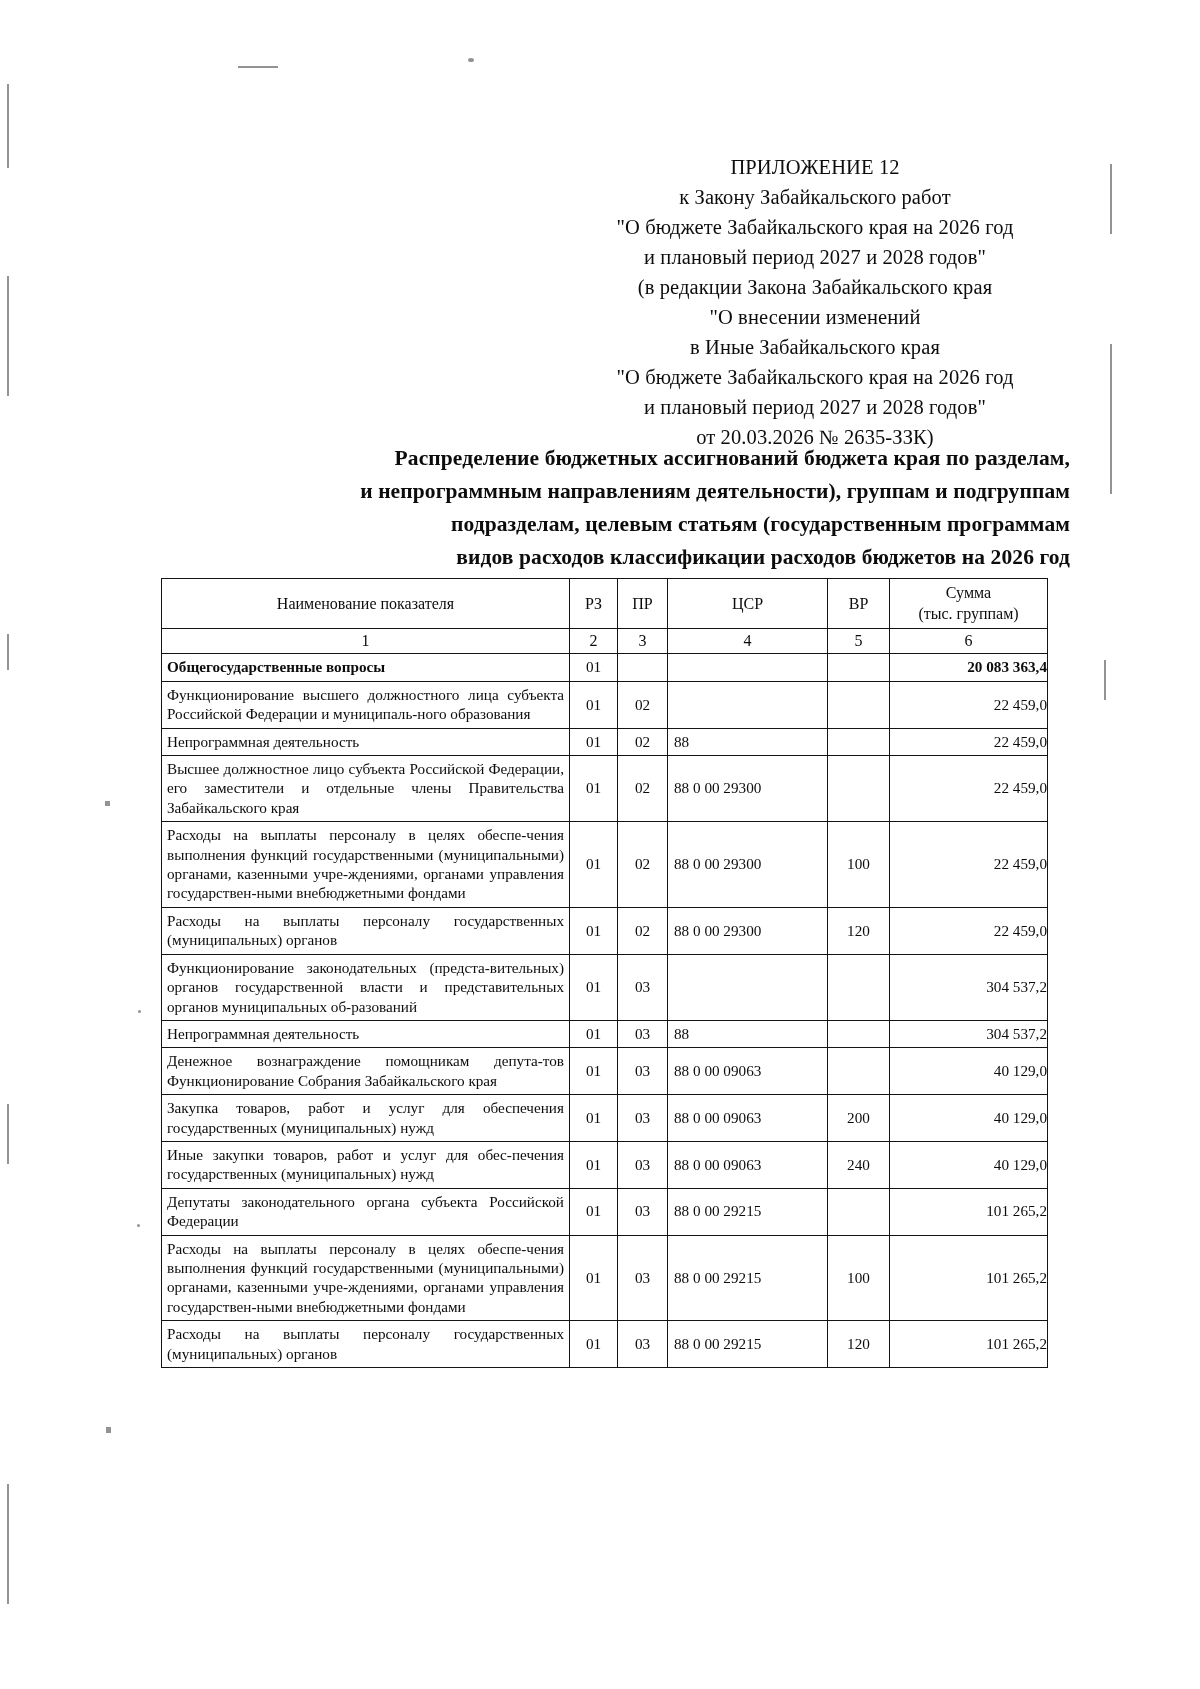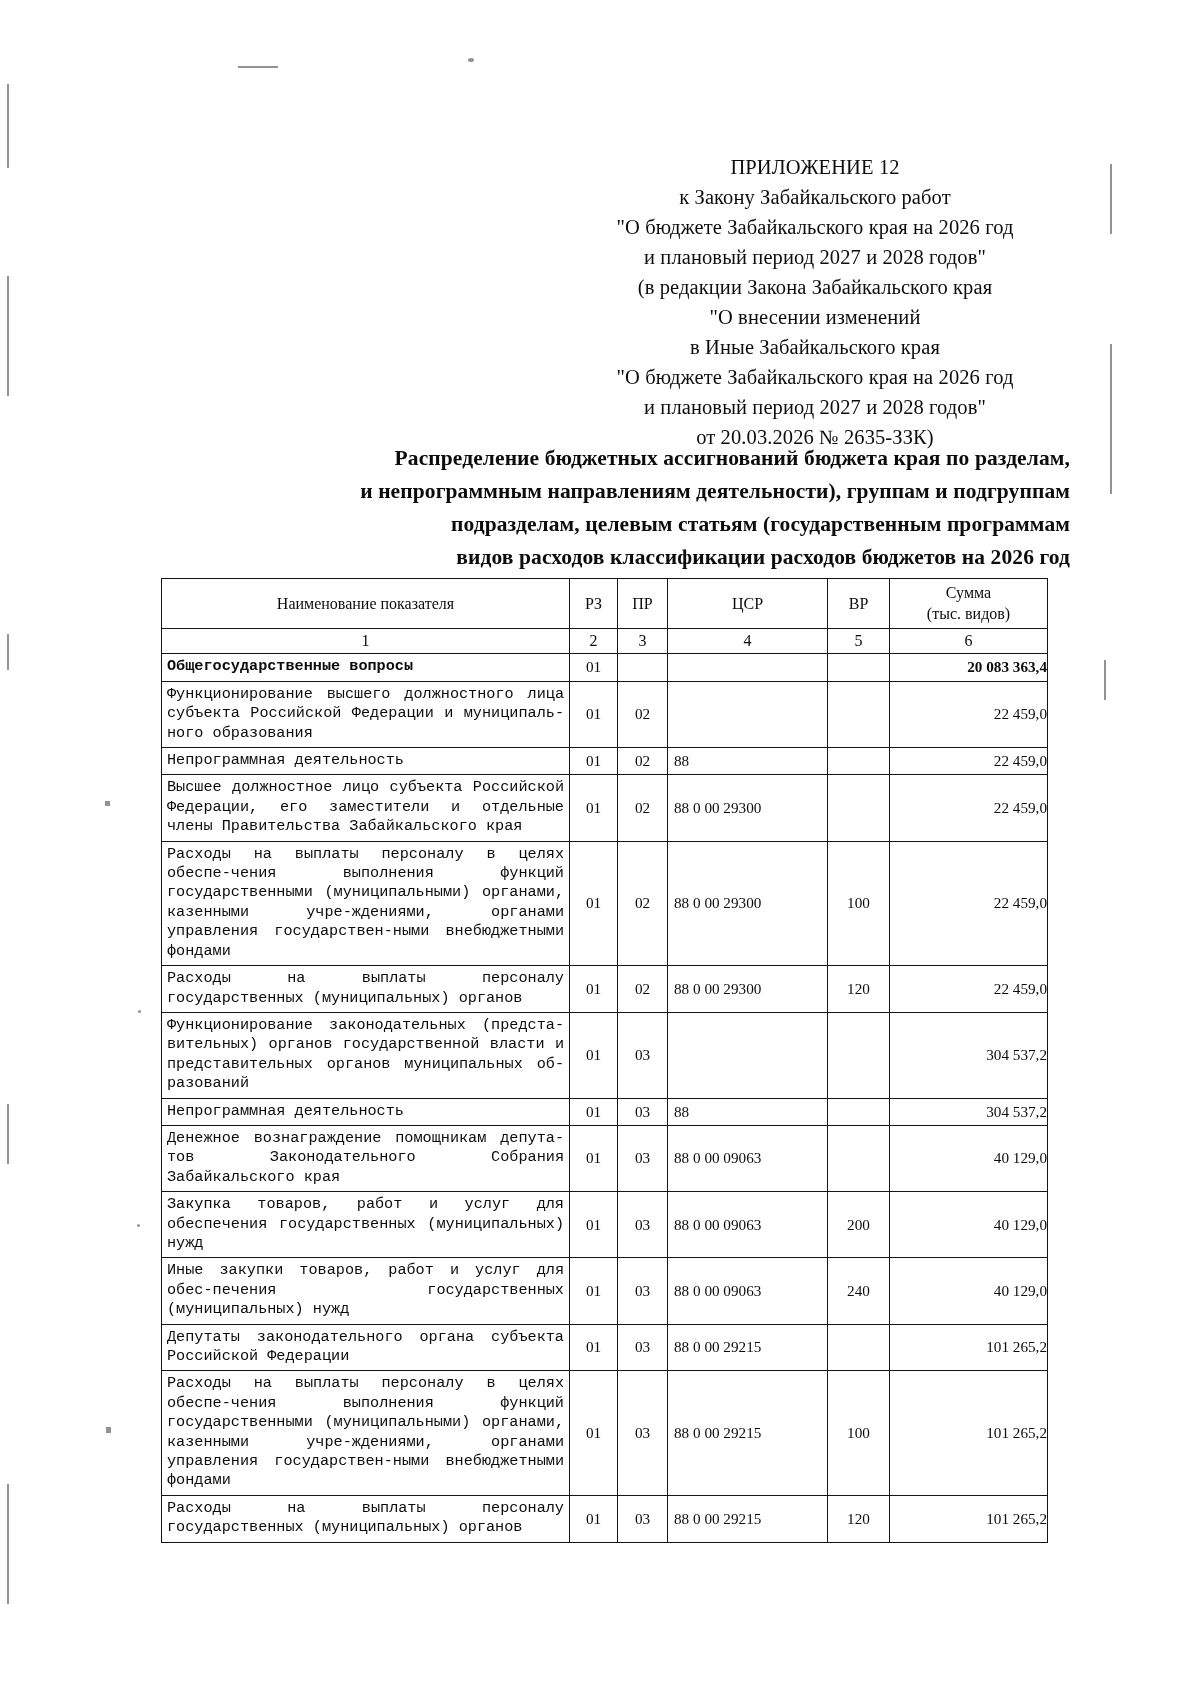--- a/index.html
+++ b/index.html
@@ -98,21 +98,20 @@
     text-align: center;
     font-size: 16px;
     padding-top: 2px;
     padding-bottom: 3px;
   }
 
   td.name {
     text-align: justify;
     text-align-last: left;
     hyphens: manual;
-    font-family: Liberation Mono, monospace;
   }
   td.name.bold { font-weight: bold; }
   td.code {
     text-align: center;
     white-space: nowrap;
   }
   td.csr {
     text-align: left;
     white-space: nowrap;
     padding-left: 6px;
@@ -186,21 +185,21 @@
     </colgroup>
     <thead>
       <tr>
         <th>Наименование показателя</th>
         <th>РЗ</th>
         <th>ПР</th>
         <th>ЦСР</th>
         <th>ВР</th>
         <th>
           <span>Сумма</span>
-          <span class="sum-head-line2">(тыс. видов)</span>
+          <span class="sum-head-line2">(тыс. группам)</span>
         </th>
       </tr>
     </thead>
     <tbody>
       <tr class="numrow">
         <td>1</td>
         <td>2</td>
         <td>3</td>
         <td>4</td>
         <td>5</td>
@@ -265,21 +264,21 @@
         </tr>
         <tr>
           <td class="name">Непрограммная деятельность</td>
           <td class="code">01</td>
           <td class="code">03</td>
           <td class="csr">88</td>
           <td class="code"></td>
           <td class="sum">304 537,2</td>
         </tr>
         <tr>
-          <td class="name">Денежное вознаграждение помощникам депута-тов Законодательного Собрания Забайкальского края</td>
+          <td class="name">Денежное вознаграждение помощникам депута-тов Функционирование Собрания Забайкальского края</td>
           <td class="code">01</td>
           <td class="code">03</td>
           <td class="csr">88 0 00 09063</td>
           <td class="code"></td>
           <td class="sum">40 129,0</td>
         </tr>
         <tr>
           <td class="name">Закупка товаров, работ и услуг для обеспечения государственных (муниципальных) нужд</td>
           <td class="code">01</td>
           <td class="code">03</td>

